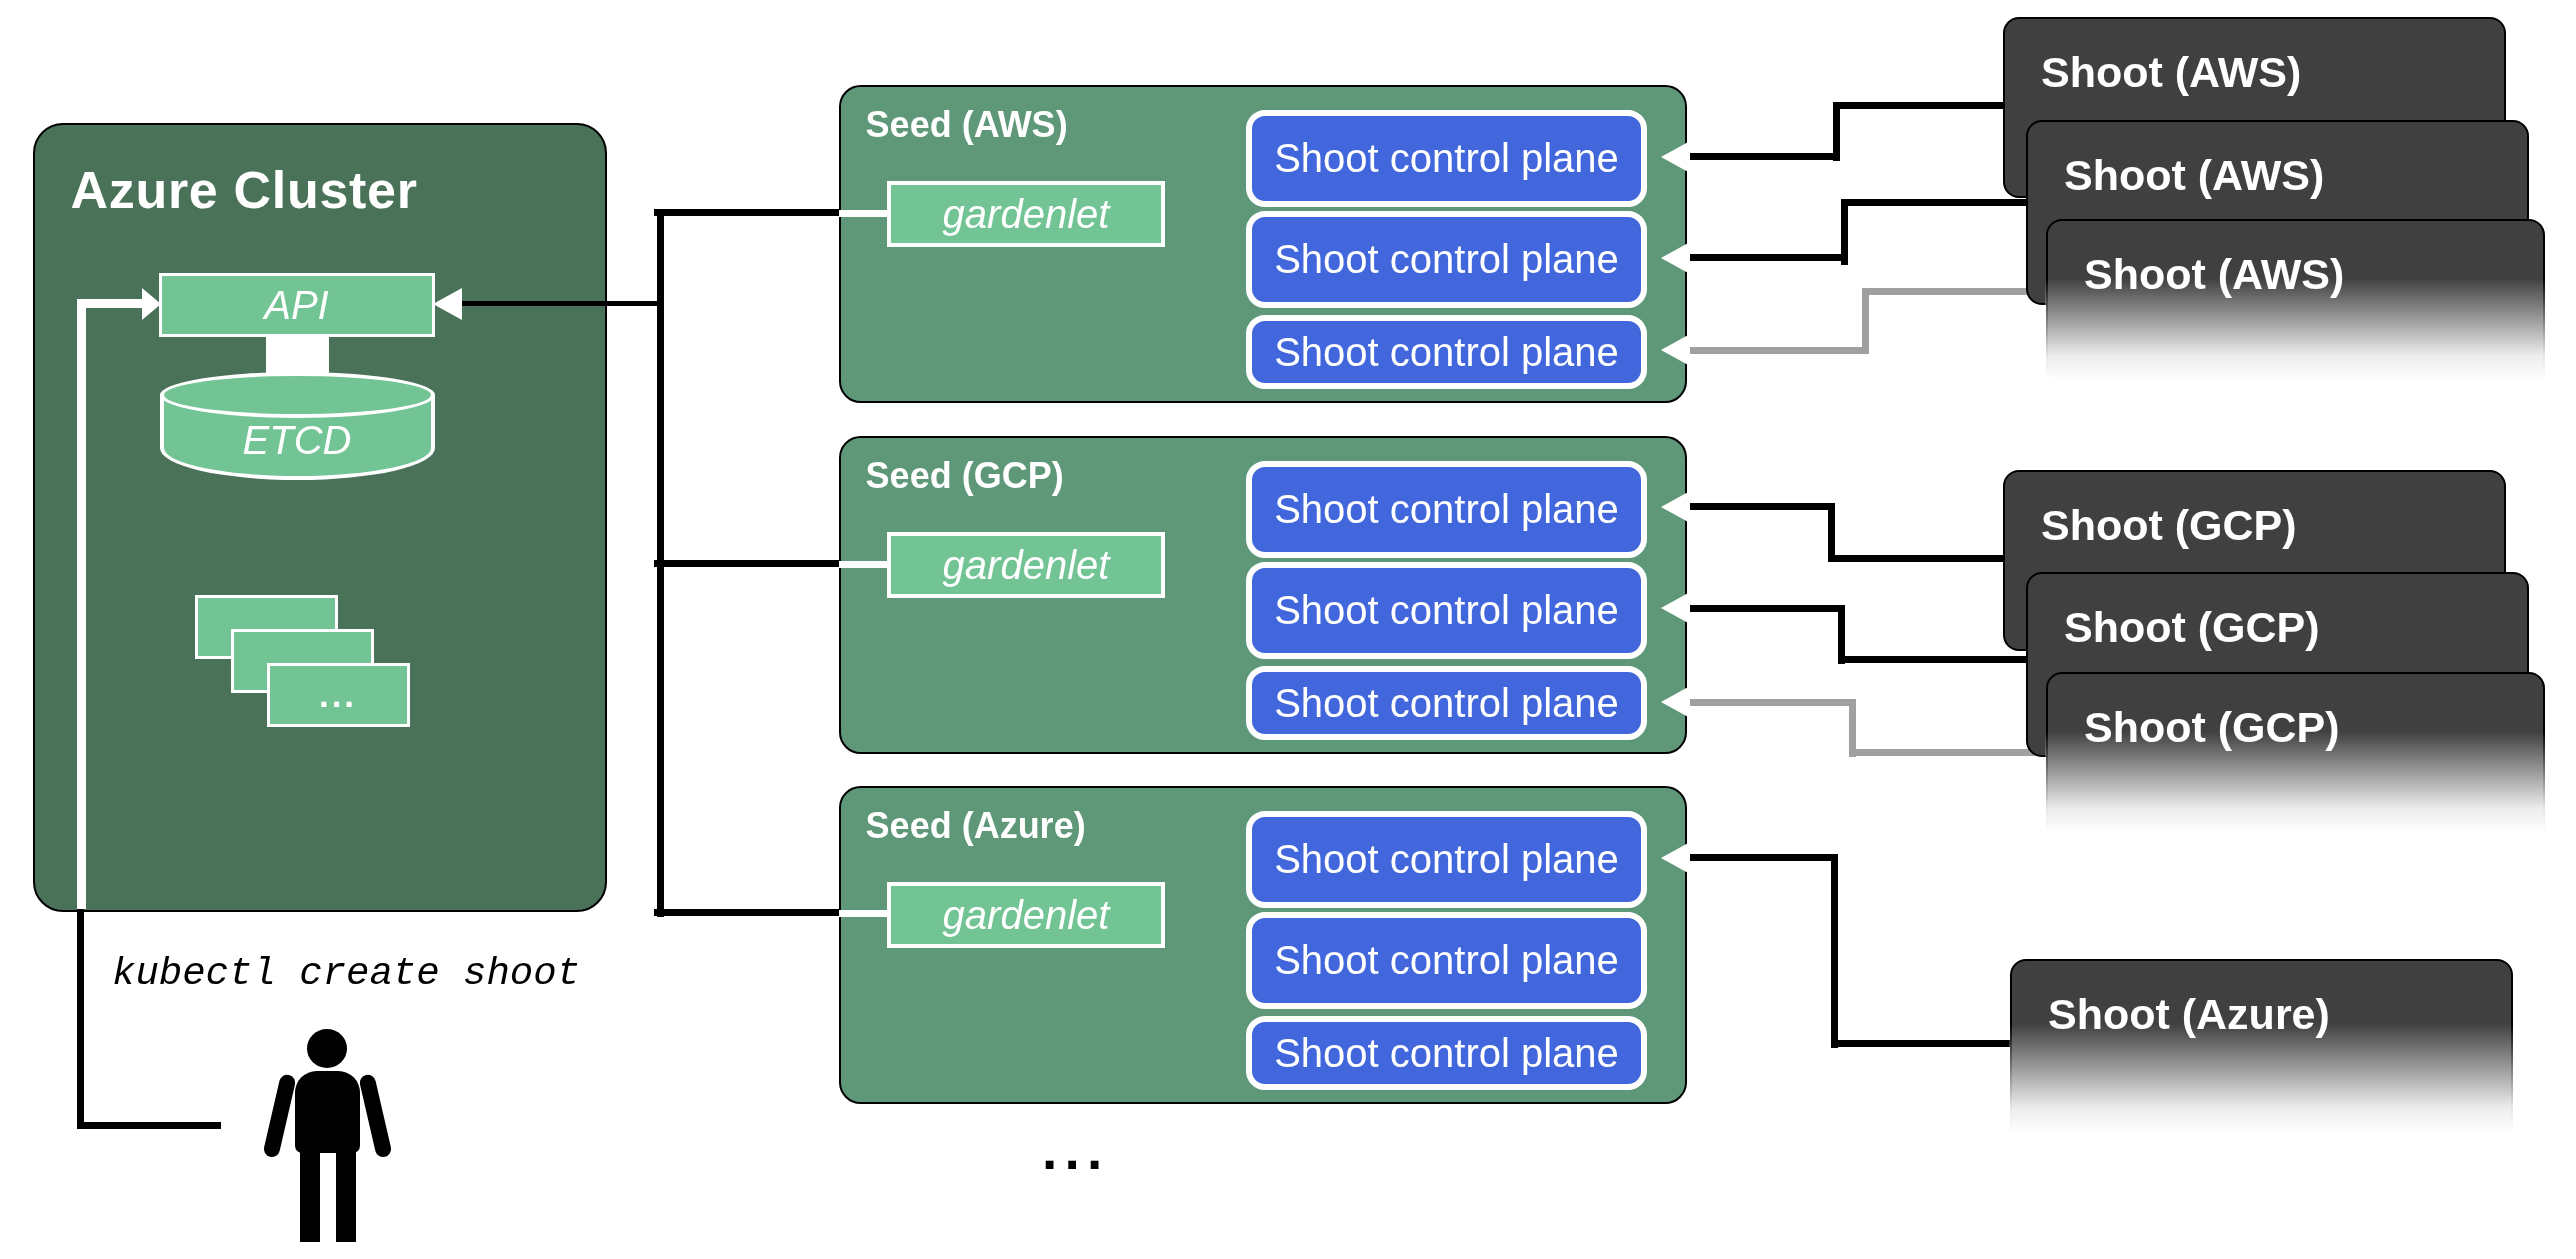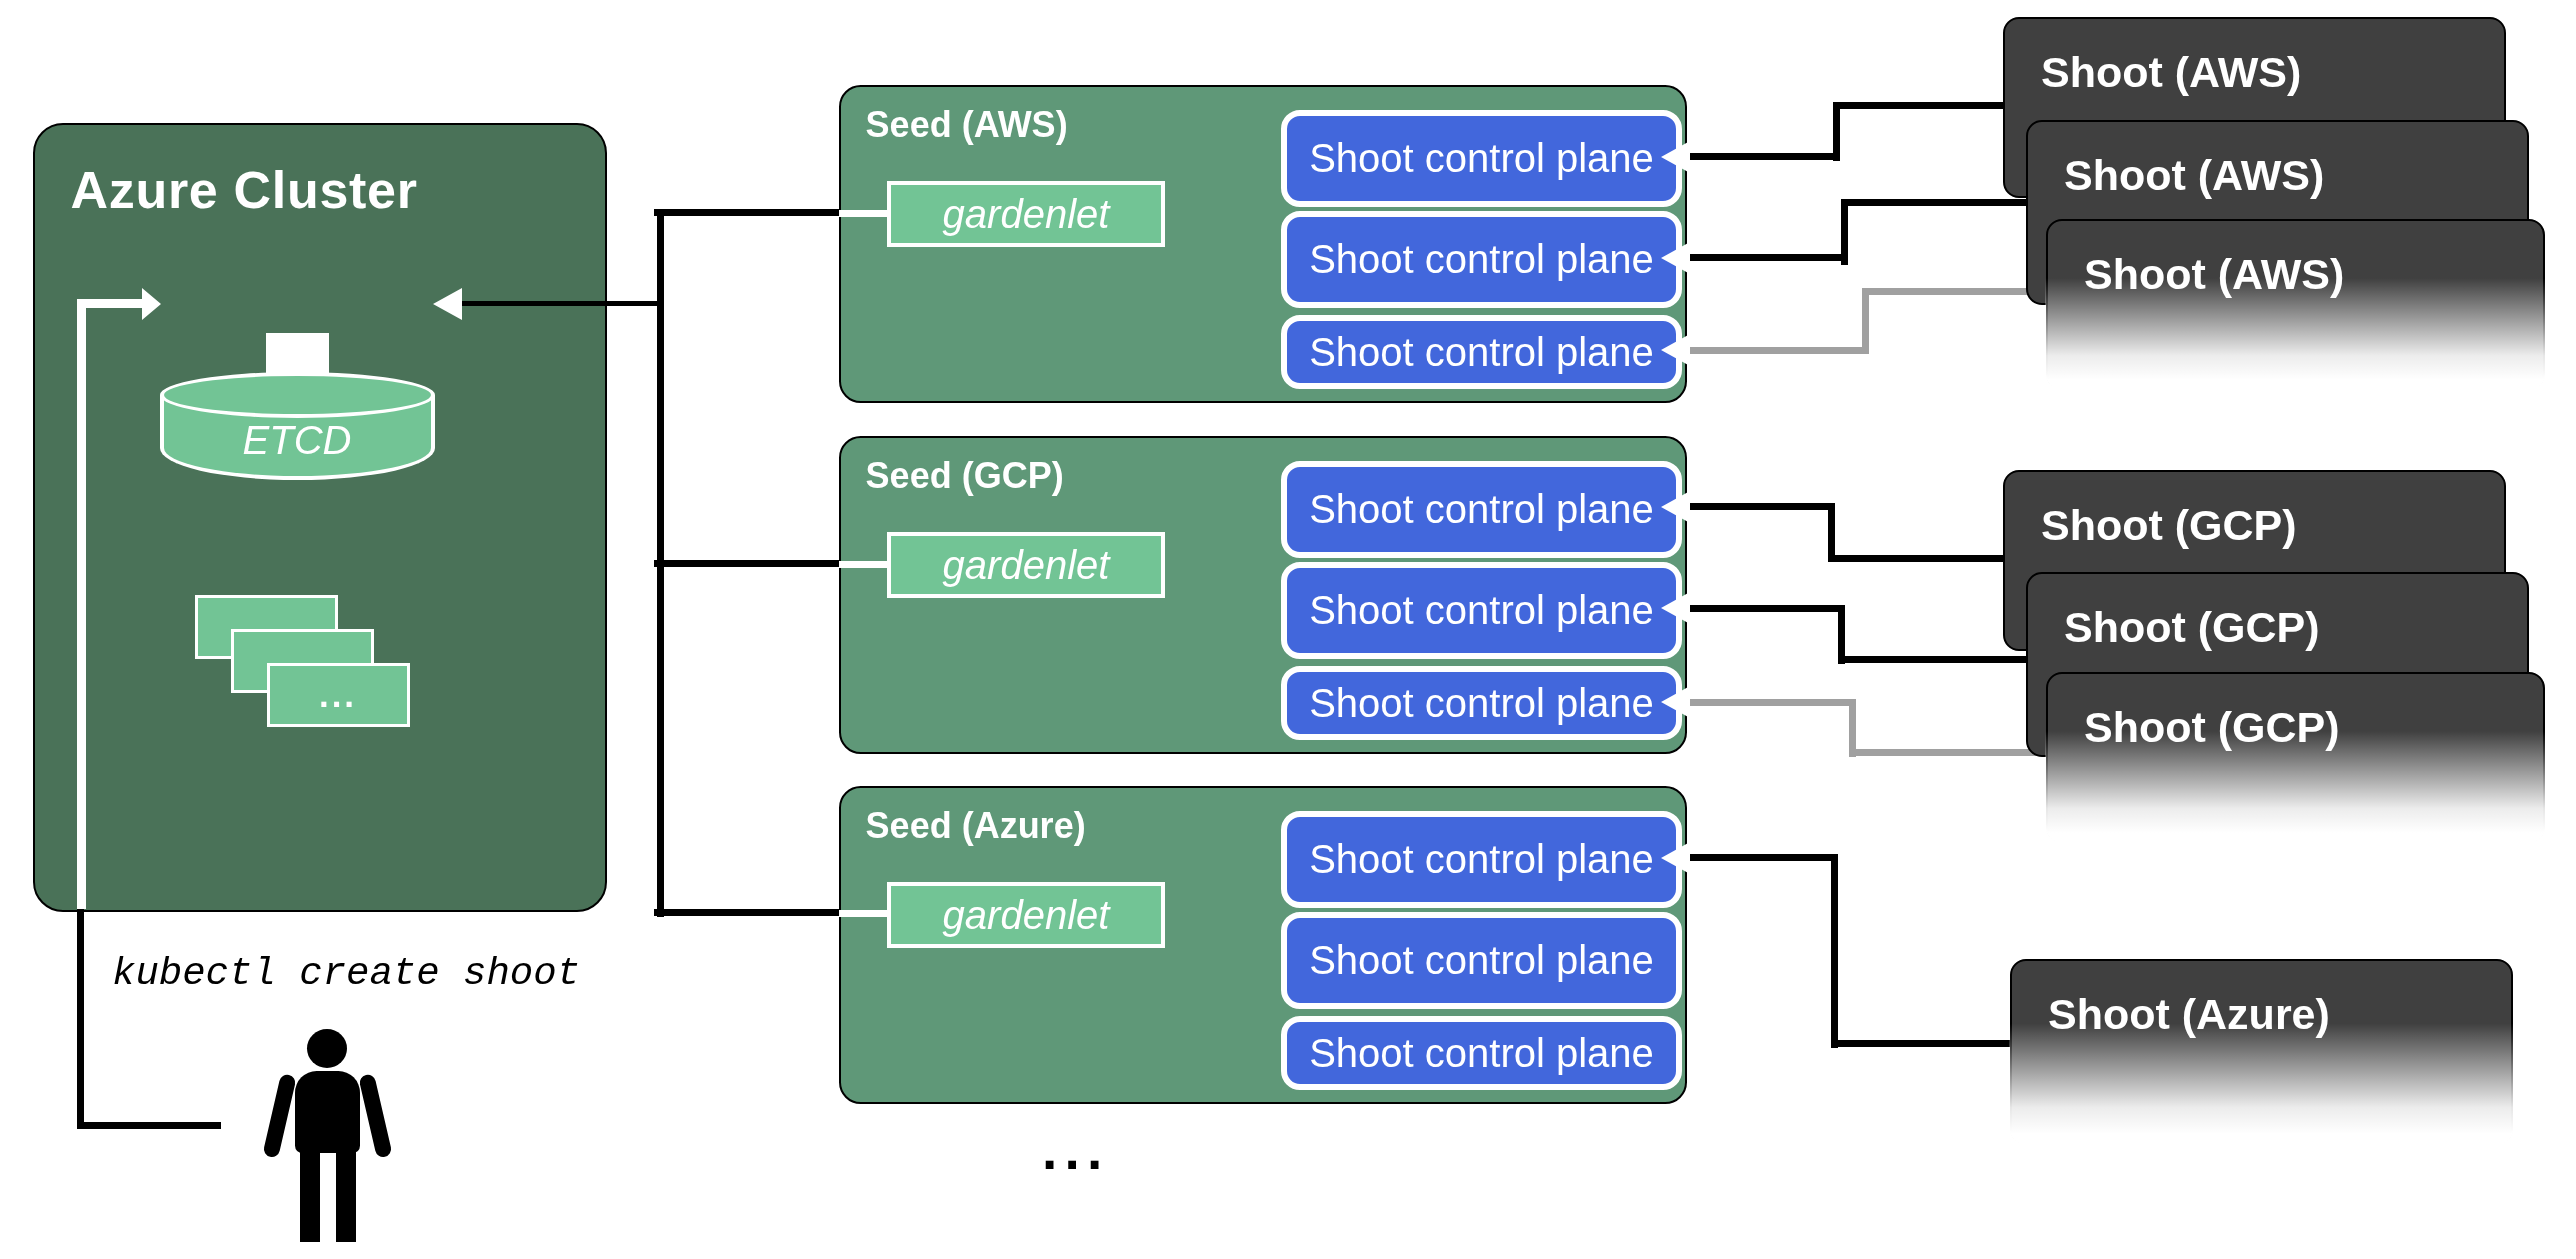--- a/index.html
+++ b/index.html
@@ -41,21 +41,21 @@
   .stack-card span { color:#fff; font-weight:bold; font-size:35px; letter-spacing:2.9px; line-height:14.4px; }
 
   
   .seed { position:absolute; left:839px; width:848px; height:318px;
           background:#5F9878; border:2.9px solid #000; border-radius:21.7px; z-index:1; }
   .seed-title { position:absolute; left:24.6px; top:17.3px; color:#fff;
                 font-size:36px; font-weight:bold; white-space:nowrap; }
   .gardenlet { position:absolute; left:46px; top:94px; width:278px; height:66px;
                background:#72C495; border:4.3px solid #fff; display:flex;
                align-items:center; justify-content:center; }
-  .cp { position:absolute; left:440px; width:401px; height:97px;
+  .cp { position:absolute; left:405px; width:401px; height:97px;
         background:#4267DC; border:6.5px solid #fff; border-radius:19px;
         display:flex; align-items:center; justify-content:center; }
   .cp span { color:#fff; font-size:40px; white-space:nowrap; }
   .cp.cp3 { height:74px; }
 
   
   .shoot { position:absolute; width:503px; height:181px; background:#404040;
            border:2.9px solid #000; border-radius:16px; z-index:10; }
   .shoot .t { position:absolute; left:36px; top:29px; color:#fff;
               font-size:43px; font-weight:bold; white-space:nowrap; }
@@ -79,20 +79,23 @@
   .p-leg-r { left:56px; top:123px; width:20px; height:90px; }
 </style>
 </head>
 <body>
 
 <div id="canvas">
 
   <div class="garden-box">
     <div class="garden-title">Azure Cluster</div>
     <div class="api-etcd-connector"></div>
+    <div class="api-box">
+      <span>API</span>
+    </div>
     <div class="etcd">
       <div class="etcd-body">
         <span class="etcd-label">ETCD</span>
       </div>
       <div class="etcd-top"></div>
     </div>
     <div class="stack-card" style="left:160px; top:470px;"></div>
     <div class="stack-card" style="left:196px; top:504px;"></div>
     <div class="stack-card" style="left:232px; top:538px;">
       <span>...</span>

